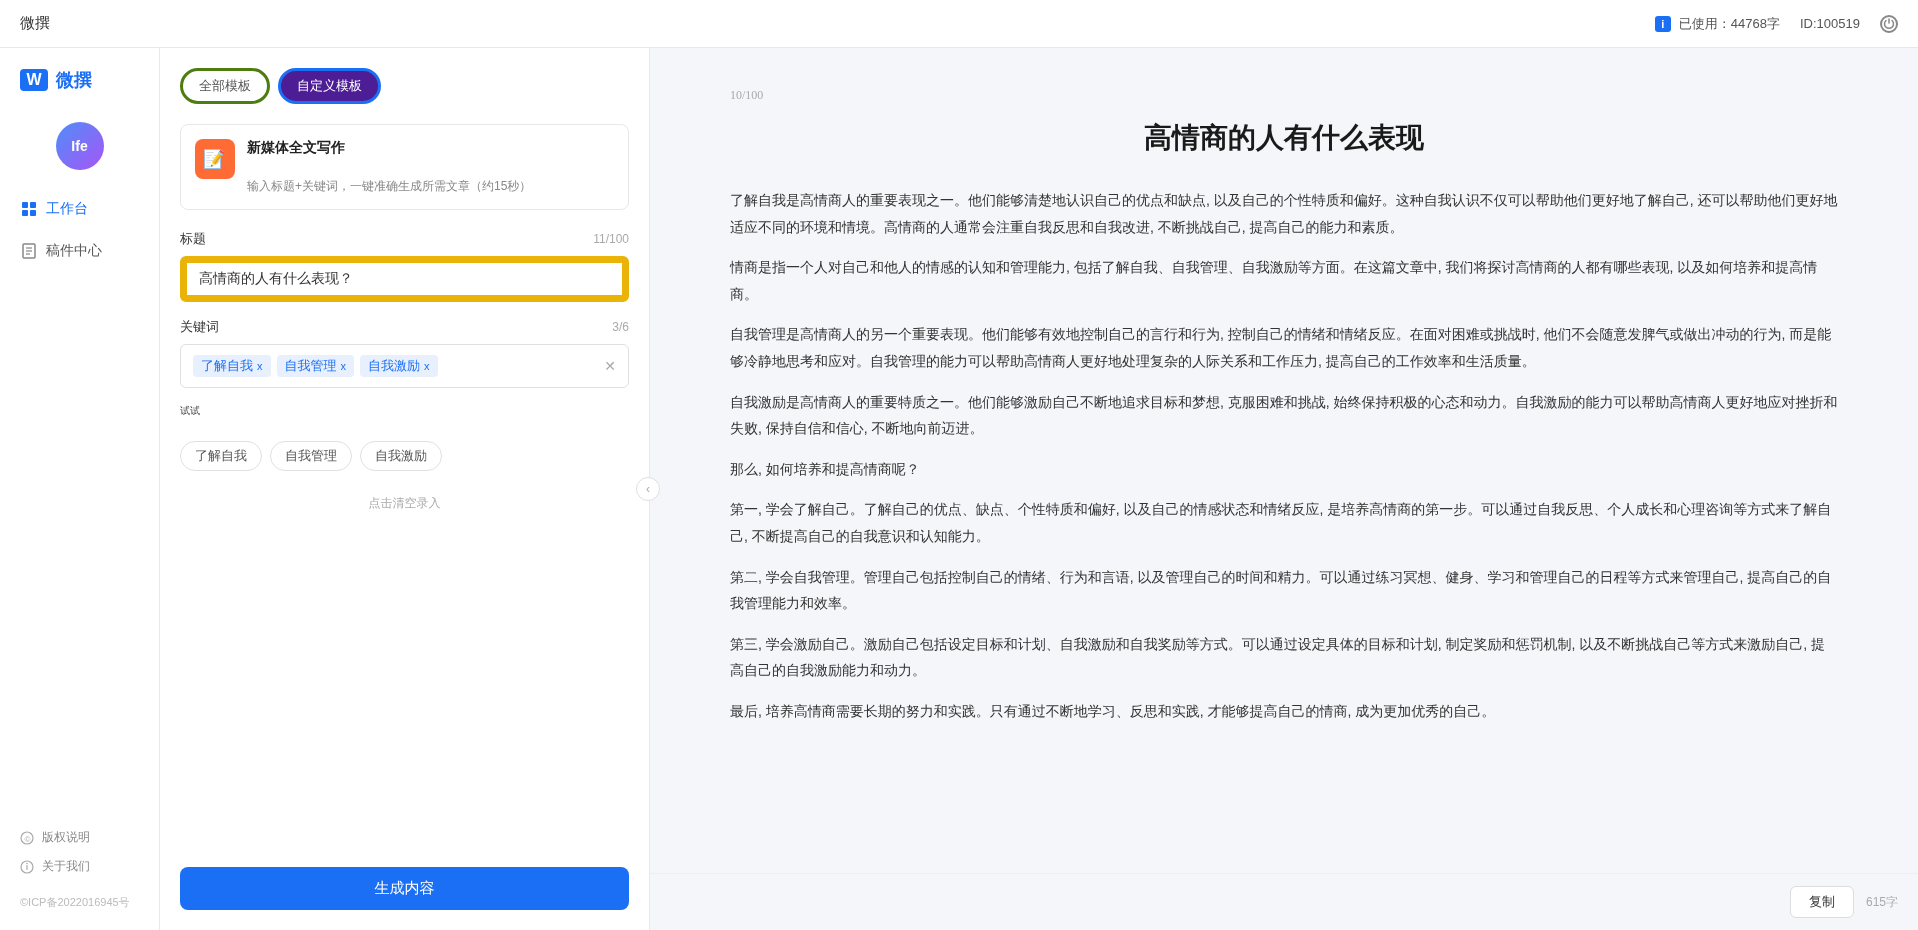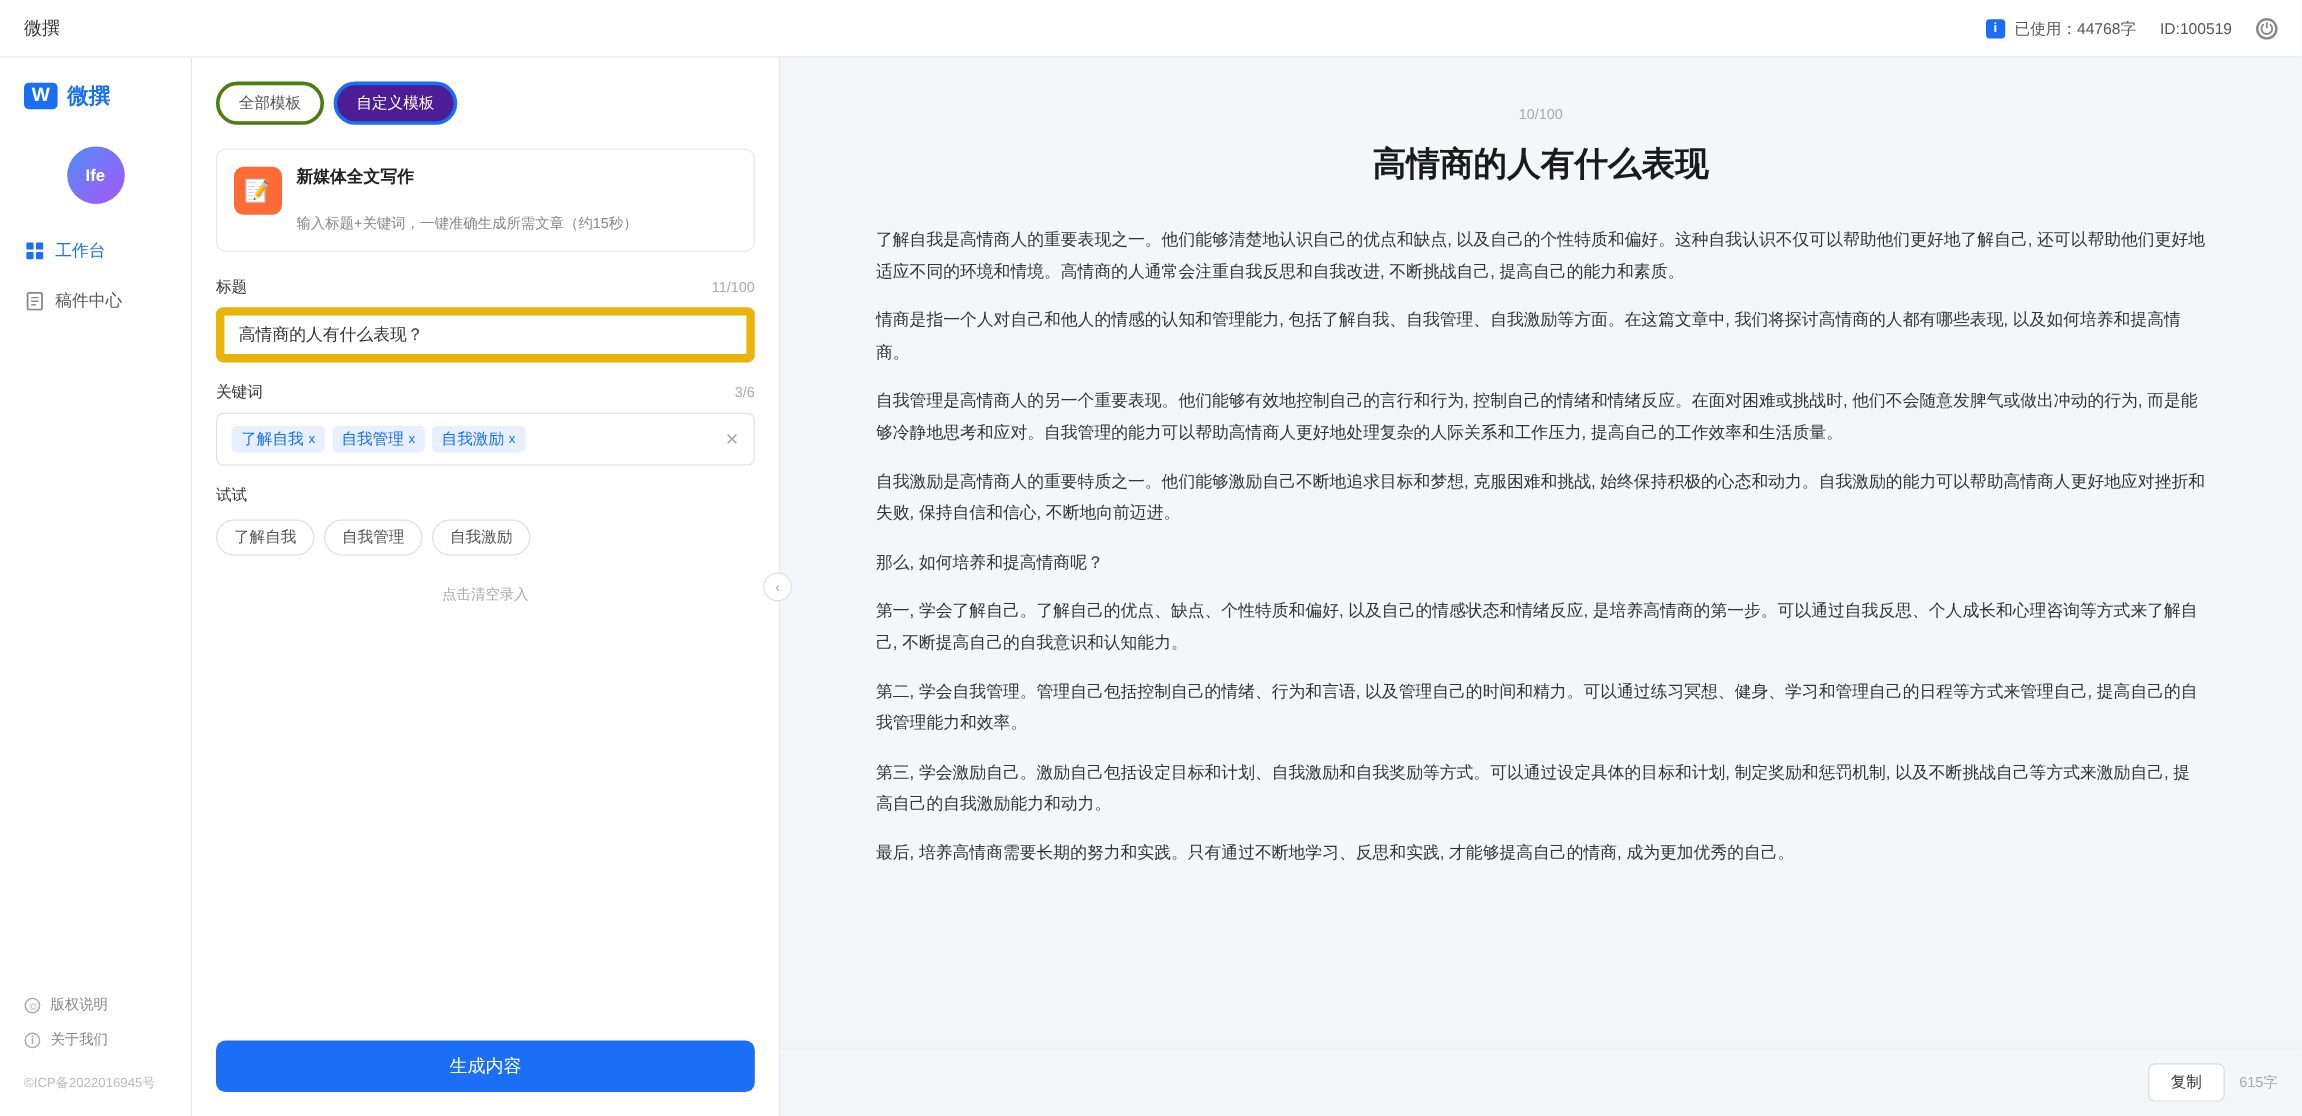--- a/index.html
+++ b/index.html
@@ -140,21 +140,21 @@
     .tag {
       background: #e8f0fe; color: #1a6ff5;
       border-radius: 4px; padding: 2px 8px;
       font-size: 13px; display: flex; align-items: center; gap: 4px;
     }
     .tag-close { cursor: pointer; color: #1a6ff5; font-size: 11px; }
     .tags-clear { margin-left: auto; color: #aaa; cursor: pointer; font-size: 14px; }
 
     
     .try-section { margin-bottom: 16px; }
-    .try-label { font-size: 13px; color: #333; margin-bottom: 11px; }
+    .try-label { font-size: 10px; color: #333; margin-bottom: 23px; }
     .try-chips { display: flex; gap: 8px; flex-wrap: wrap; }
     .try-chip {
       border: 1px solid #e0e0e0; border-radius: 20px;
       padding: 5px 14px; font-size: 13px; color: #555; cursor: pointer;
     }
 
     
     .clear-hint { font-size: 12px; color: #aaa; text-align: center; margin: 8px 0; cursor: pointer; }
 
     
@@ -196,24 +196,25 @@
       padding: 40px 80px;
     }
     .preview-title {
       font-size: 28px;
       font-weight: bold;
       color: #1a1a1a;
       text-align: center;
       margin-bottom: 30px;
     }
     .preview-page-count {
-      text-align: center;
+      text-align: left;
       font-size: 12px;
       color: #aaa;
       margin-bottom: 16px;
+      font-family: Liberation Serif, serif;
     }
     .preview-body {
       font-size: 14px;
       color: #333;
       line-height: 1.9;
     }
     .preview-body p { margin-bottom: 14px; }
     .preview-footer {
       display: flex;
       justify-content: flex-end;

